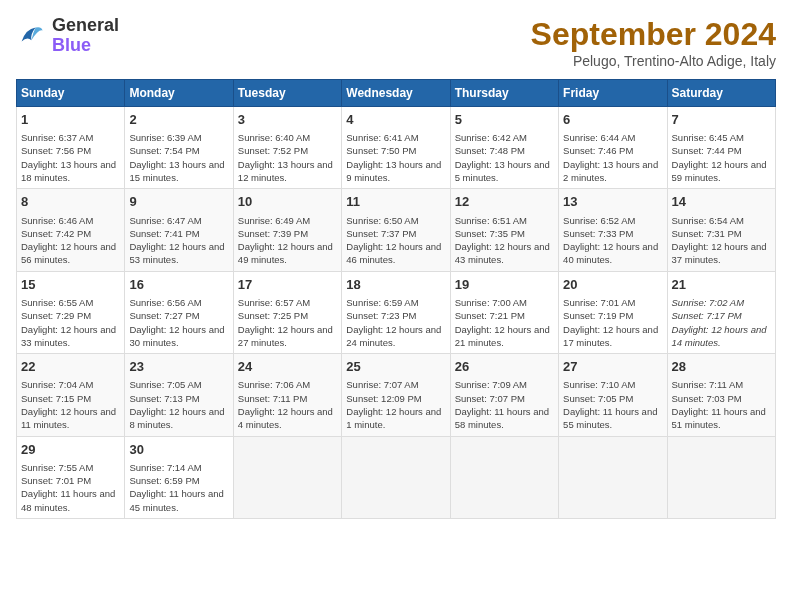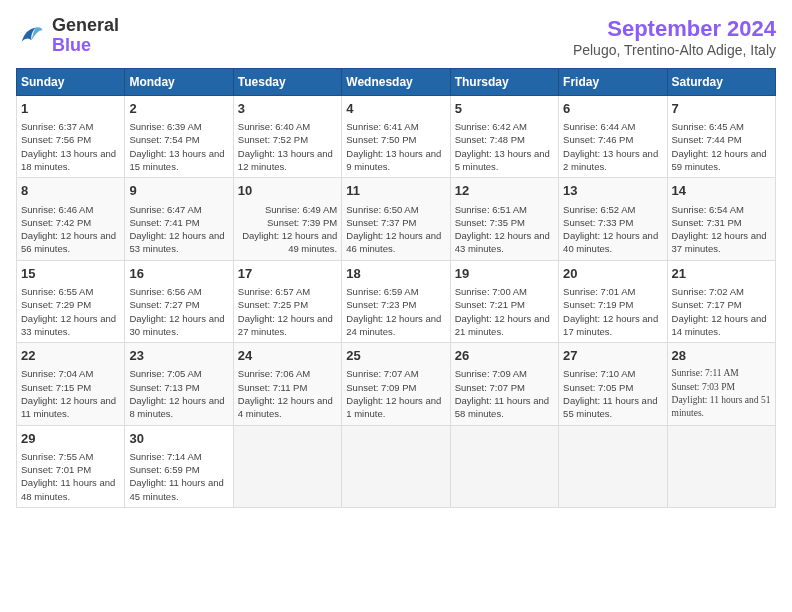--- a/index.html
+++ b/index.html
@@ -29,23 +29,23 @@
     .logo-text .general { display: block; color: #333; }
     .logo-text .blue { display: block; color: #8b5cf6; }
     .logo-bird {
       width: 28px;
       height: 28px;
     }
     .title-block {
       text-align: right;
     }
     .month-title {
-      font-size: 22px;
+      font-size: 32px;
       font-weight: bold;
-      color: #8b5cf6;
+      color: #a16207;
     }
     .location {
       font-size: 14px;
       color: #555;
     }
     table {
       width: 100%;
       border-collapse: collapse;
       font-size: 10.5px;
       margin-top: 8px;
@@ -176,21 +176,21 @@
 Daylight: 12 hours and 56 minutes.</div>
         </td>
         <td>
           <span class="day-num">9</span>
           <div class="day-info" style="white-space: pre-line;">Sunrise: 6:47 AM
 Sunset: 7:41 PM
 Daylight: 12 hours and 53 minutes.</div>
         </td>
         <td>
           <span class="day-num">10</span>
-          <div class="day-info" style="white-space: pre-line; text-align: right;">Sunrise: 6:49 AM
+          <div class="day-info" style="white-space: pre-line;">Sunrise: 6:49 AM
 Sunset: 7:39 PM
 Daylight: 12 hours and 49 minutes.</div>
         </td>
         <td>
           <span class="day-num">11</span>
           <div class="day-info" style="white-space: pre-line;">Sunrise: 6:50 AM
 Sunset: 7:37 PM
 Daylight: 12 hours and 46 minutes.</div>
         </td>
         <td>
@@ -244,21 +244,21 @@
 Daylight: 12 hours and 21 minutes.</div>
         </td>
         <td>
           <span class="day-num">20</span>
           <div class="day-info" style="white-space: pre-line;">Sunrise: 7:01 AM
 Sunset: 7:19 PM
 Daylight: 12 hours and 17 minutes.</div>
         </td>
         <td>
           <span class="day-num">21</span>
-          <div class="day-info" style="white-space: pre-line;">Sunrise: 7:02 AM
+          <div class="day-info" style="white-space: pre-line; font-style: italic;">Sunrise: 7:02 AM
 Sunset: 7:17 PM
 Daylight: 12 hours and 14 minutes.</div>
         </td>
       </tr>
       <tr>
         <td>
           <span class="day-num">22</span>
           <div class="day-info" style="white-space: pre-line;">Sunrise: 7:04 AM
 Sunset: 7:15 PM
 Daylight: 12 hours and 11 minutes.</div>
@@ -271,38 +271,38 @@
         </td>
         <td>
           <span class="day-num">24</span>
           <div class="day-info" style="white-space: pre-line;">Sunrise: 7:06 AM
 Sunset: 7:11 PM
 Daylight: 12 hours and 4 minutes.</div>
         </td>
         <td>
           <span class="day-num">25</span>
           <div class="day-info" style="white-space: pre-line;">Sunrise: 7:07 AM
-Sunset: 7:09 PM
+Sunset: 12:09 PM
 Daylight: 12 hours and 1 minute.</div>
         </td>
         <td>
           <span class="day-num">26</span>
           <div class="day-info" style="white-space: pre-line;">Sunrise: 7:09 AM
 Sunset: 7:07 PM
 Daylight: 11 hours and 58 minutes.</div>
         </td>
         <td>
           <span class="day-num">27</span>
           <div class="day-info" style="white-space: pre-line;">Sunrise: 7:10 AM
 Sunset: 7:05 PM
 Daylight: 11 hours and 55 minutes.</div>
         </td>
         <td>
           <span class="day-num">28</span>
-          <div class="day-info" style="white-space: pre-line; font-family: Liberation Serif, serif;">Sunrise: 7:11 AM
+          <div class="day-info" style="white-space: pre-line;">Sunrise: 7:11 AM
 Sunset: 7:03 PM
 Daylight: 11 hours and 51 minutes.</div>
         </td>
       </tr>
       <tr>
         <td>
           <span class="day-num">29</span>
           <div class="day-info" style="white-space: pre-line;">Sunrise: 7:55 AM
 Sunset: 7:01 PM
 Daylight: 11 hours and 48 minutes.</div>

